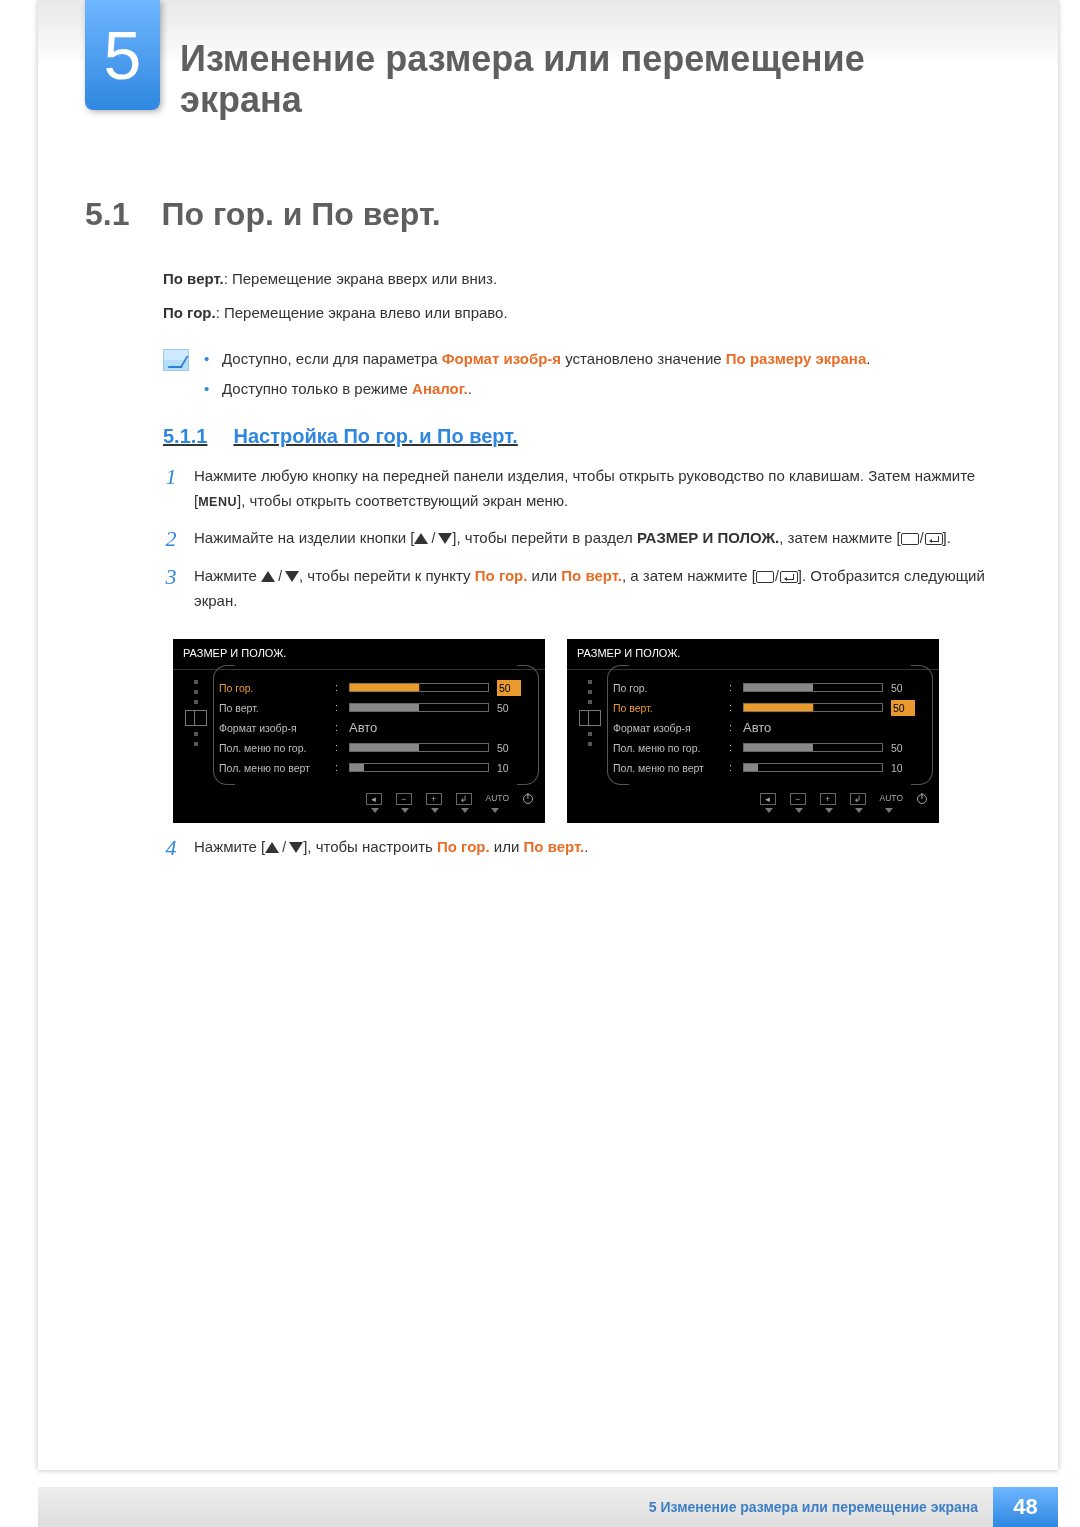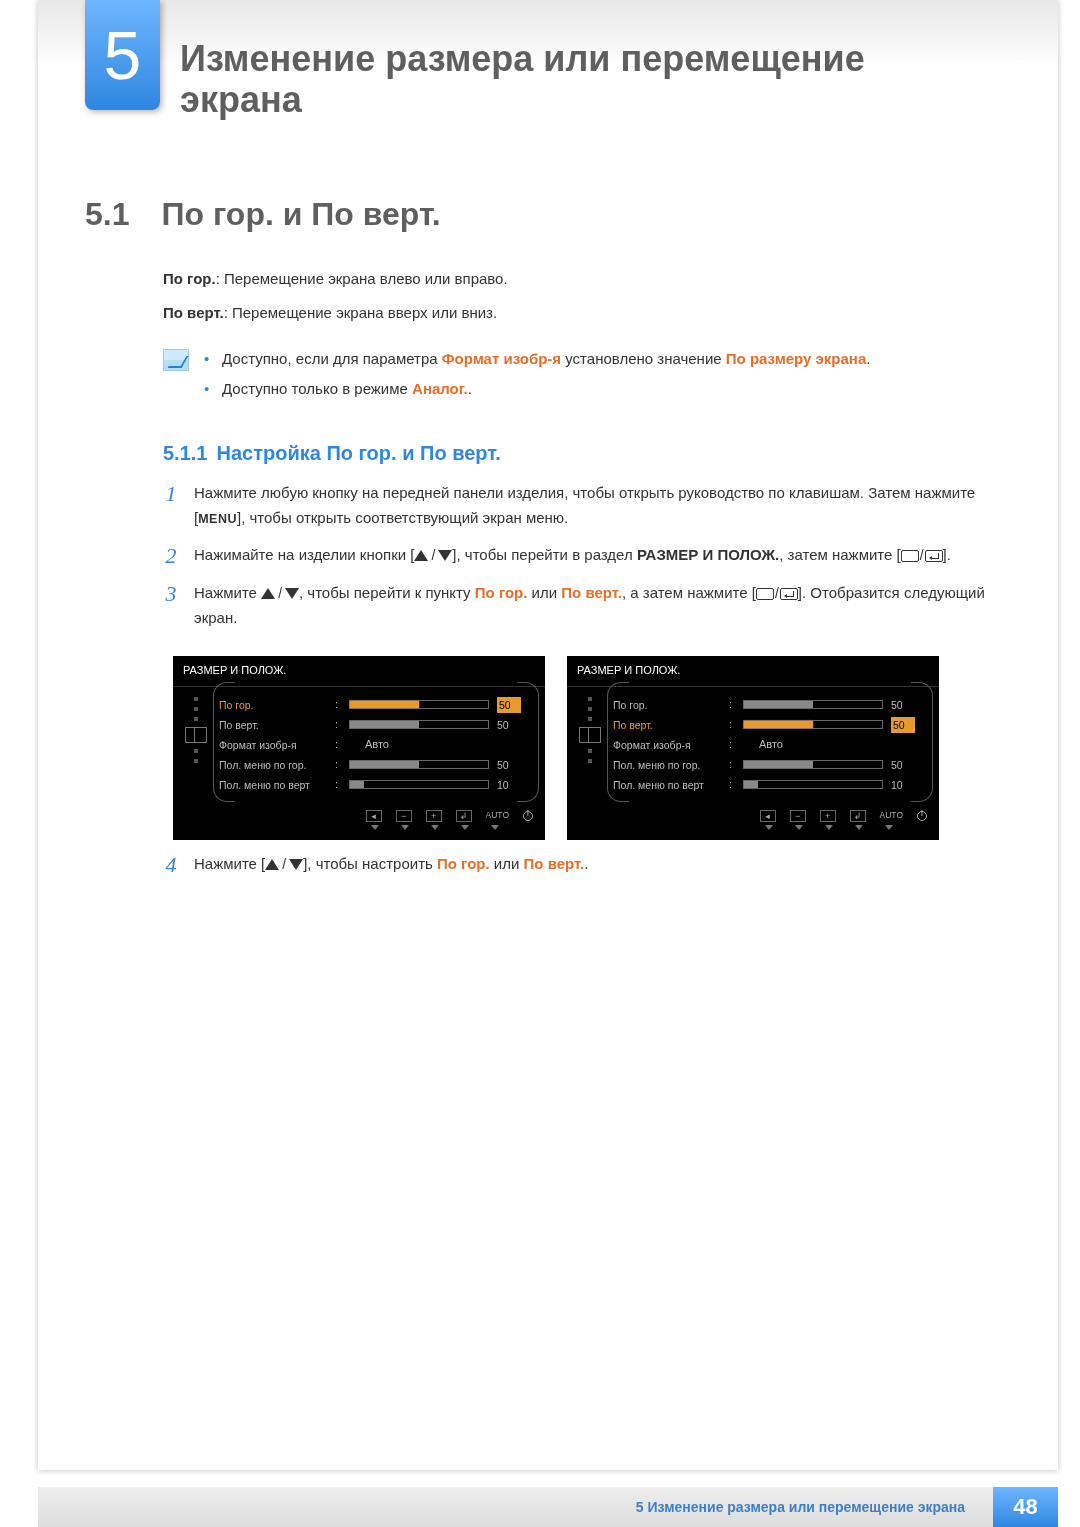--- a/index.html
+++ b/index.html
@@ -16,21 +16,21 @@
   .body-area { position:absolute; left:163px; top:257px; width:830px; font-size:15px; line-height:1.6; }
   .para { margin-top:10px; }
   .b { font-weight:bold; }
   .note-block { display:flex; gap:15px; margin-top:22px; }
   .note-icon { width:26px; height:22px; background:linear-gradient(#cfe9ff 50%,#b5def8 50%); border:1px solid #9fc7e8; position:relative; flex-shrink:0; margin-top:2px;}
   .note-icon::after { content:""; position:absolute; right:3px; bottom:2px; width:12px; height:10px; border-bottom:2px solid #2b7fd6; border-right:2px solid #2b7fd6; transform:skewX(-30deg); }
   .note-ul { list-style:none; font-size:15px; }
   .note-ul li { position:relative; padding-left:18px; margin-bottom:6px; }
   .note-ul li::before { content:"•"; position:absolute; left:0; color:#2f87e0; }
   .orange { color:#e86e28; font-weight:bold; }
-  .subsection-row { display:flex; gap:9px; margin-top:30px; margin-bottom:12px; }
+  .subsection-row { display:flex; gap:26px; margin-top:13px; margin-bottom:12px;text-decoration:underline; }
   .subsection-num { color:#2f87e0; font-size:20px; font-weight:bold; }
   .subsection-title { color:#2f87e0; font-size:20px; font-weight:bold; }
   .steps { margin-top:8px; }
   .step { display:flex; gap:15px; margin-top:12px; }
   .step-num { color:#2f87e0; font-size:22px; font-style:italic; font-weight:400; width:16px; text-align:center; flex-shrink:0; line-height:1.2; font-family:"Times New Roman",serif;}
   .step-txt { font-size:15px; line-height:1.65; }
   .menu-label { font-family:Arial,Helvetica,sans-serif; font-weight:bold; letter-spacing:0.5px; text-transform:uppercase; font-size:12.5px; }
   .triset { display:inline-flex; align-items:center; gap:2px; vertical-align:middle; }
   .tri-up { width:0; height:0; border-left:7px solid transparent; border-right:7px solid transparent; border-bottom:11px solid #333; display:inline-block;}
   .tri-down { width:0; height:0; border-left:7px solid transparent; border-right:7px solid transparent; border-top:11px solid #333; display:inline-block;}
@@ -50,34 +50,34 @@
   .osd-rows { flex:1; padding:8px 10px 10px 0; }
   .osd-row { display:flex; align-items:center; gap:8px; height:20px; }
   .osd-label { width:108px; font-size:10.5px;}
   .osd-label.hl { color:#e89a2c; }
   .colon { width:6px; }
   .bar-wrap { width:140px; height:9px; border:1px solid #666; position:relative; background:#000;}
   .bar-fill { position:absolute; left:0; top:0; bottom:0; background:#888;}
   .bar-fill.hl { background:#e89a2c; box-shadow:0 0 2px #e89a2c;}
   .osd-val { width:30px; text-align:left; font-size:10.5px;}
   .osd-val.hl { background:#e89a2c; color:#000; padding:0 2px; width:auto; min-width:24px;}
-  .osd-auto { font-size:11px;margin-left:16px; }
+  .osd-auto { font-size:13px; }
   .osd-bottom { display:flex; justify-content:flex-end; gap:14px; padding:4px 12px 2px; align-items:center;}
   .osd-btn { width:16px; height:12px; border:1px solid #666; display:flex; align-items:center; justify-content:center; font-size:9px; color:#aaa; position:relative;}
   .osd-auto-txt{font-size:8.5px;color:#aaa;}
   .osd-power{width:10px;height:10px;border:1.2px solid #aaa;border-radius:50%;position:relative;}
   .osd-power::after{content:"";position:absolute;left:50%;top:-2px;width:1.2px;height:6px;background:#aaa;transform:translateX(-50%);}
   .osd-arrows { display:flex; justify-content:flex-end; gap:14px; padding:0 12px 4px;}
   .osd-arrows .adn{width:16px;text-align:center;}
   .mini-tri{width:0;height:0;border-left:4px solid transparent;border-right:4px solid transparent;border-top:5px solid #777;margin:0 auto;}
   .bracket-left,.bracket-right{position:absolute;width:22px;height:120px;border:1px solid #555;top:26px;}
   .bracket-left{left:40px;border-right:none;border-radius:14px 0 0 14px;}
   .bracket-right{right:6px;border-left:none;border-radius:0 14px 14px 0;}
   .footer { position:absolute; bottom:0; left:38px; width:1020px; height:40px; background:linear-gradient(to bottom,#eee,#ddd); display:flex; justify-content:flex-end; align-items:stretch;}
-  .footer-text { color:#3d7fc6; font-weight:bold; font-size:14px; align-self:center; padding-right:28px;}
+  .footer-text { color:#3d7fc6; font-weight:bold; font-size:14px; align-self:center; padding-right:15px;}
   .footer-page { width:65px; background:linear-gradient(#6fb6ff,#2f87e0); color:#fff; font-size:22px; font-weight:bold; display:flex; align-items:center; justify-content:center;}
 </style>
 </head>
 <body>
 
 <div class="page">
   <div class="shadow-box"></div>
   <div class="top-gradient"></div>
 
   <div class="chapter-badge">
@@ -85,24 +85,24 @@
   </div>
   <div class="chapter-title">Изменение размера или перемещение экрана</div>
 
   <div class="section-row">
     <div class="section-num">5.1</div>
     <div class="section-title">По гор. и По верт.</div>
   </div>
 
   <div class="body-area">
     <div class="para">
+      <span class="b">По верт.</span><span>: Перемещение экрана вверх или вниз.</span>
+    </div>
+    <div class="para">
       <span class="b">По гор.</span><span>: Перемещение экрана влево или вправо.</span>
-    </div>
-    <div class="para">
-      <span class="b">По верт.</span><span>: Перемещение экрана вверх или вниз.</span>
     </div>
 
     <div class="note-block">
       <div class="note-icon"></div>
       <ul class="note-ul">
         <li>
           <span>Доступно, если для параметра </span><span class="orange">Формат изобр-я</span><span> установлено значение </span><span class="orange">По размеру экрана</span><span>.</span>
         </li>
         <li>
           <span>Доступно только в режиме </span><span class="orange">Аналог.</span><span>.</span>

